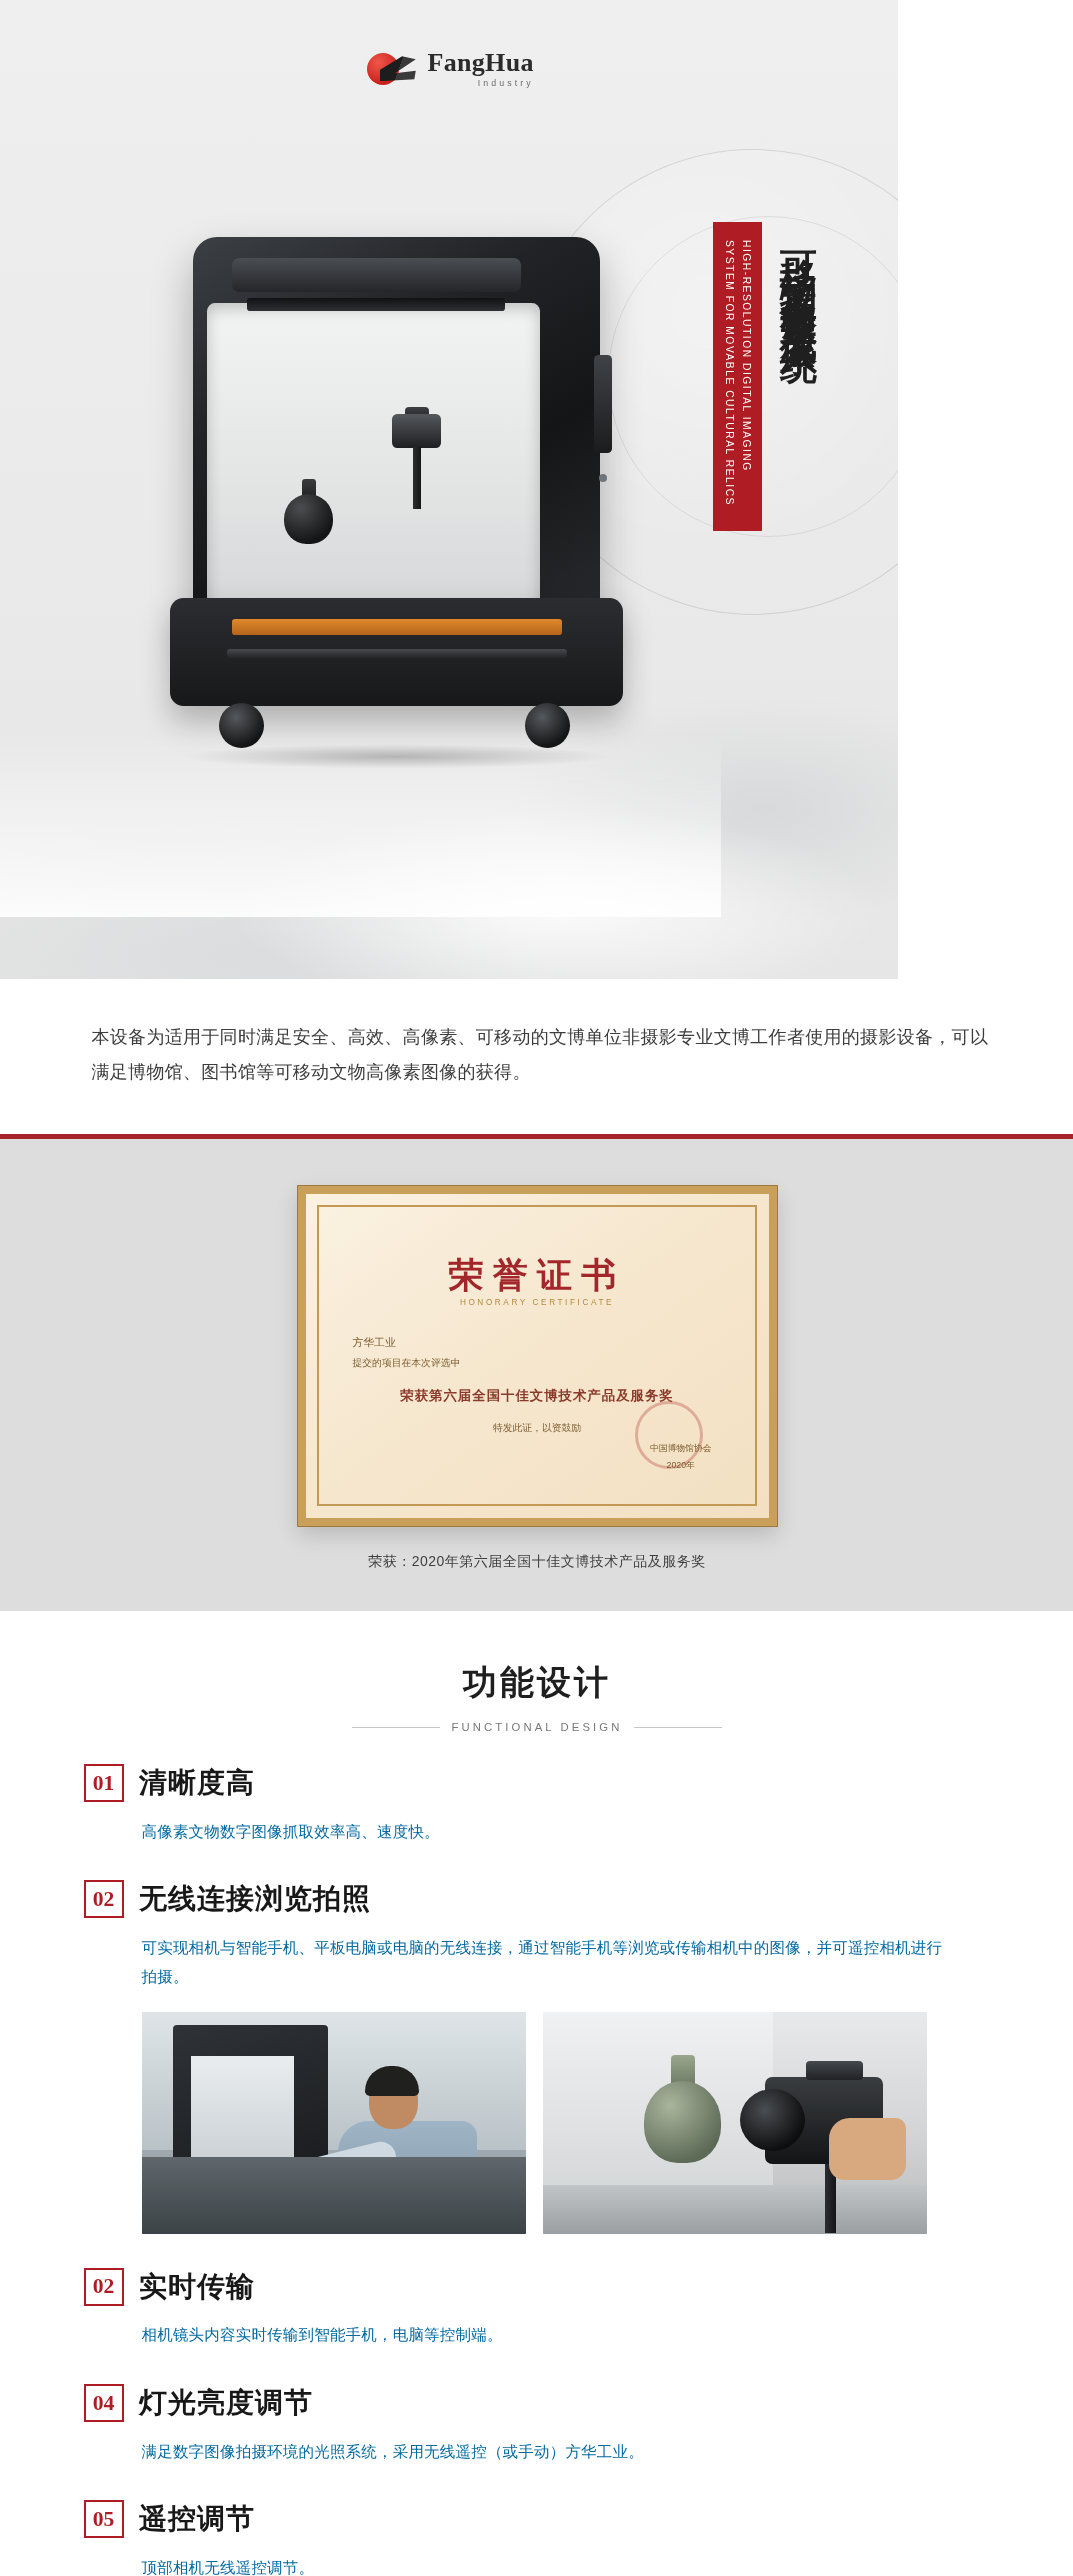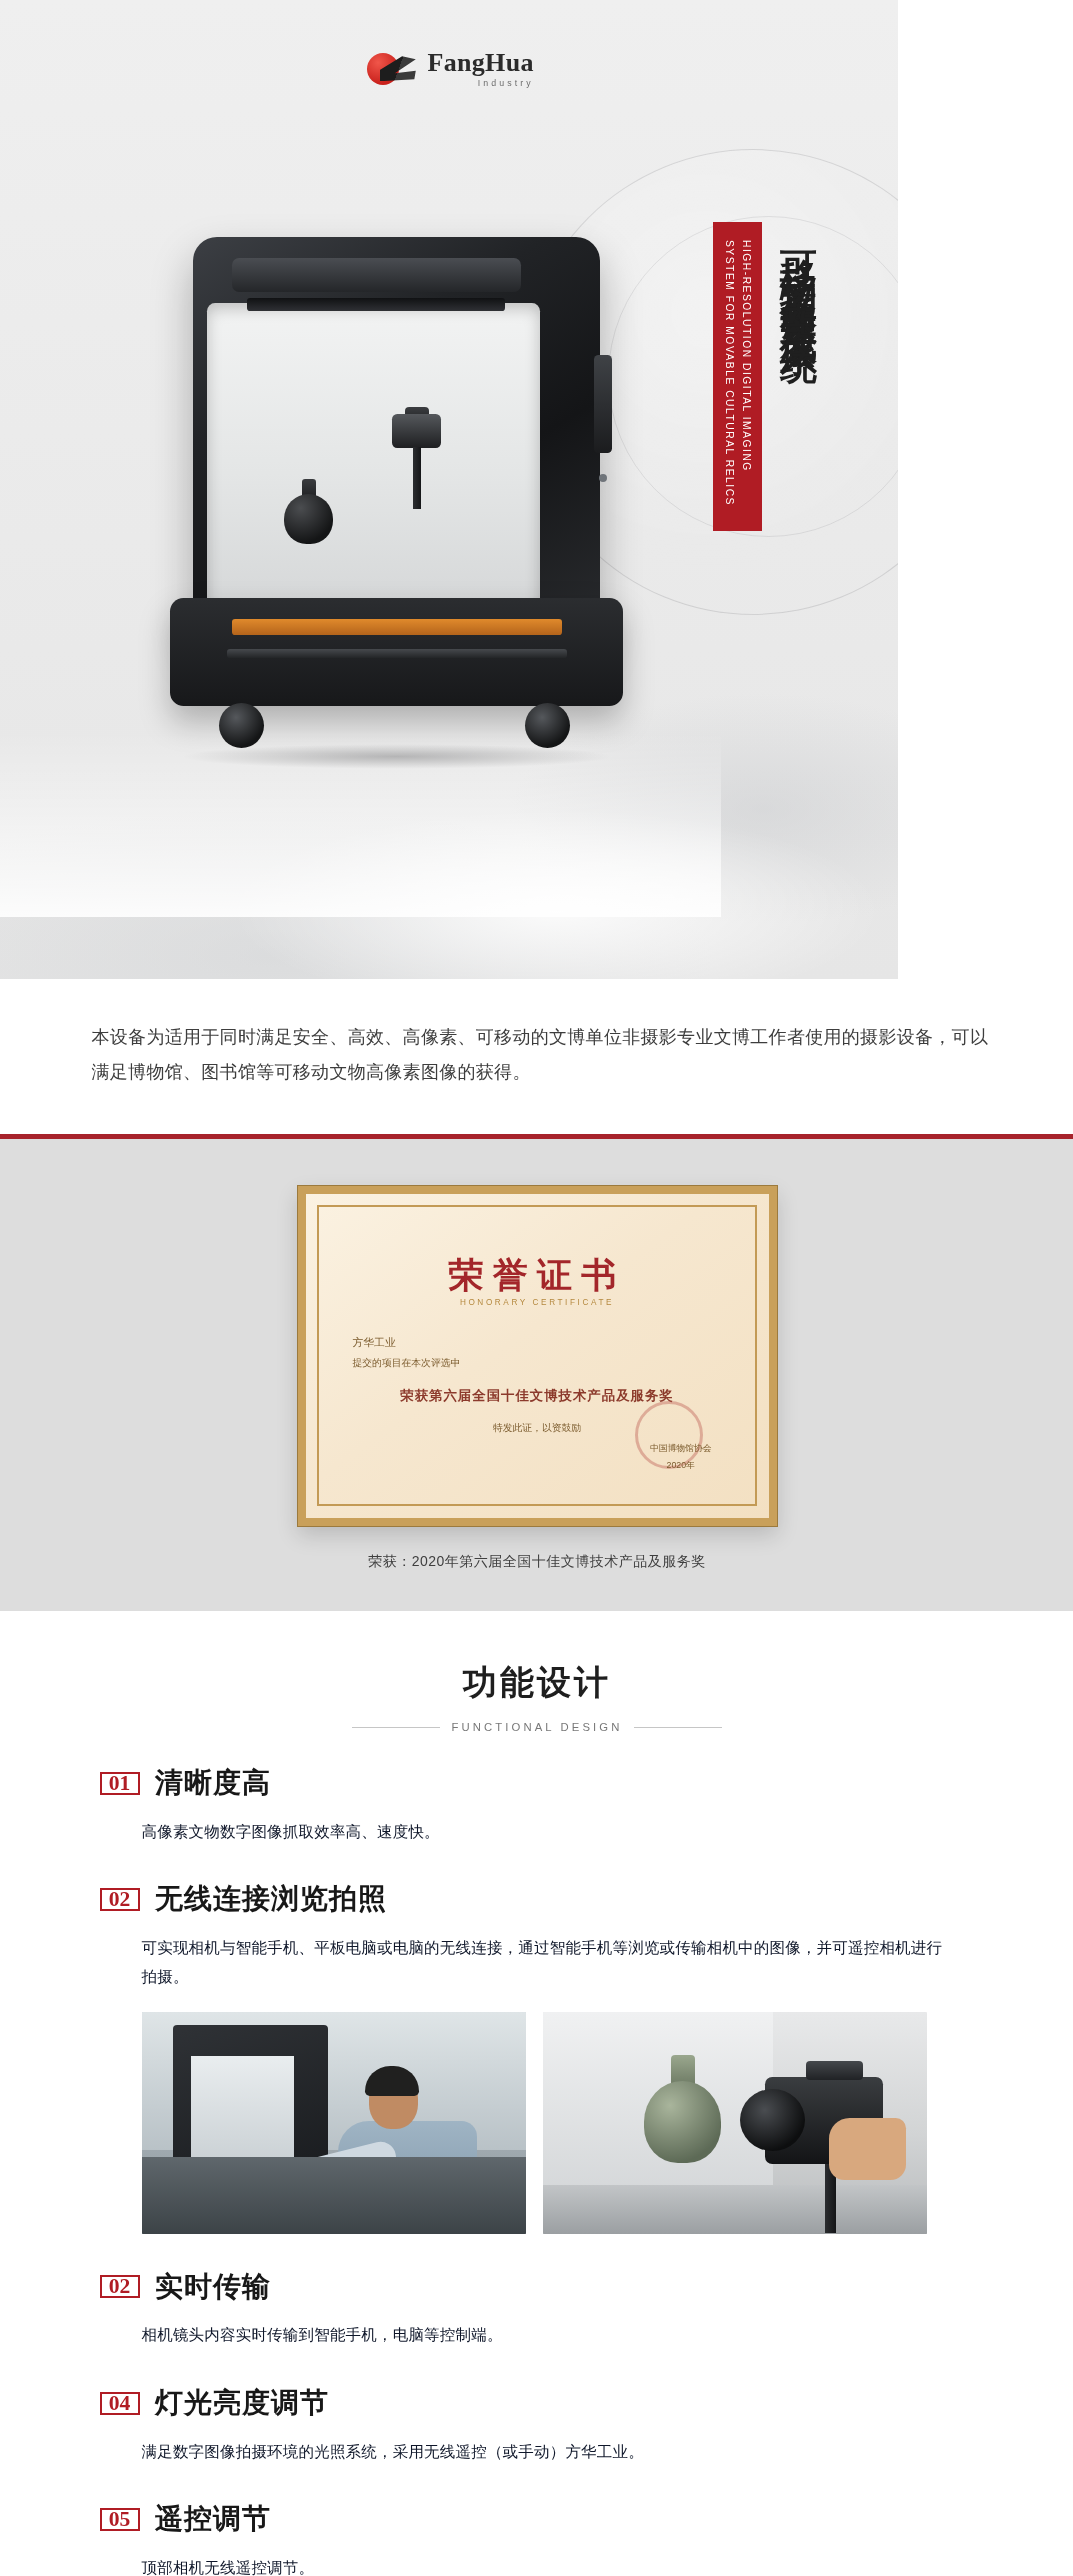--- a/index.html
+++ b/index.html
@@ -429,45 +429,44 @@
     margin: 31px auto 0 auto;
   }
   .feature { margin-bottom: 34px; }
   .f-head {
     display: flex;
     align-items: center;
     gap: 15.5px;
   }
   .f-num {
     width: 40px;
-    height: 23px;
+    height: 38px;
     border: 2.1px solid #b01c24;
     color: #b01c24;
     font-family: "Liberation Serif", serif;
     font-size: 21.6px;
     font-weight: 700;
     display: flex;
     align-items: center;
     justify-content: center;
     box-sizing: border-box;
     flex: 0 0 auto;
-    margin-left: 16px;
   }
   .f-title {
     font-family: "Liberation Serif", serif;
     font-size: 28px;
     font-weight: 700;
     color: #181818;
     letter-spacing: 1px;
   }
   .f-desc {
     margin: 15.5px 0 0 58px;
     font-size: 15.5px;
     line-height: 1.85;
-    color: #0f172a;
+    color: #0369a1;
     letter-spacing: 0.2px;
     max-width: 804px;
   }
   .f-photos {
     margin: 20.6px 0 0 58px;
     display: flex;
     gap: 17.5px;
   }
 
   

